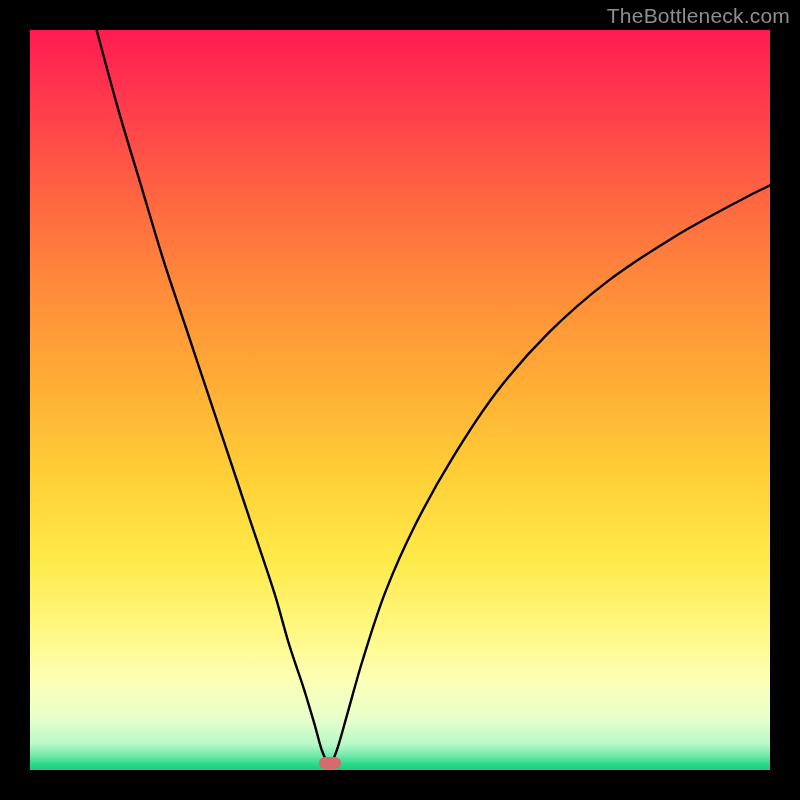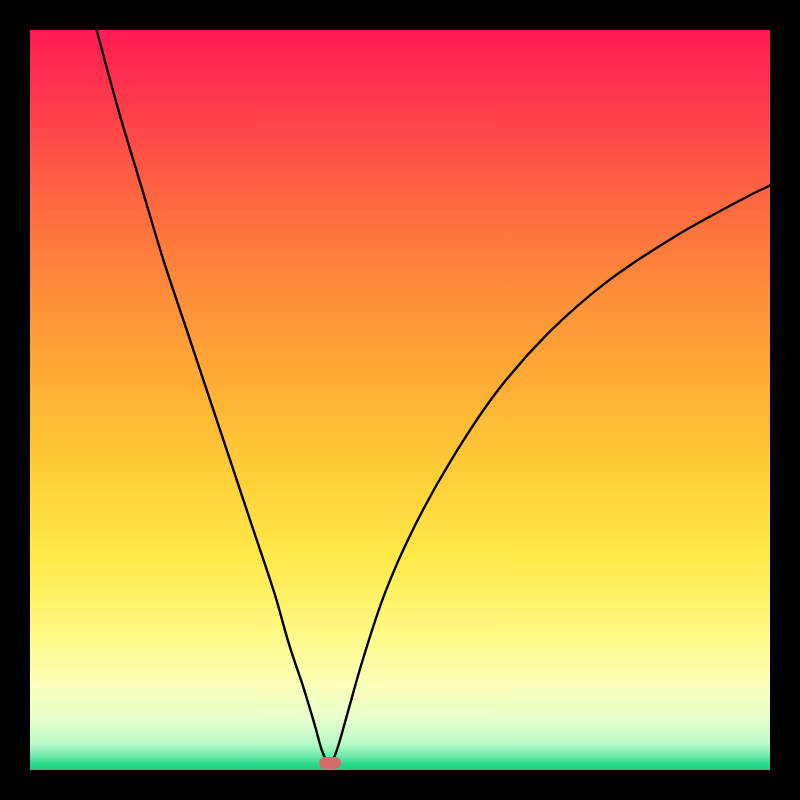--- a/index.html
+++ b/index.html
@@ -108,13 +108,14 @@
     <path id="curve-path" d="M 66.60 0.00 C 70.30 13.57, 81.40 55.50, 88.80 81.40 C 96.20 107.30, 103.60 130.73, 111.00 155.40 C 118.40 180.07, 125.80 205.97, 133.20 229.40 C 140.60 252.83, 148.00 273.80, 155.40 296.00 C 162.80 318.20, 170.20 340.40, 177.60 362.60 C 185.00 384.80, 192.40 407.00, 199.80 429.20 C 207.20 451.40, 214.60 473.60, 222.00 495.80 C 229.40 518.00, 238.03 542.67, 244.20 562.40 C 250.37 582.13, 254.07 598.17, 259.00 614.20 C 263.93 630.23, 269.48 645.03, 273.80 658.60 C 278.12 672.17, 281.82 685.12, 284.90 695.60 C 287.98 706.08, 289.83 715.21, 292.30 721.50 C 294.77 727.79, 297.23 733.71, 299.70 733.34 C 302.17 732.97, 304.02 728.04, 307.10 719.28 C 310.18 710.52, 313.88 695.85, 318.20 680.80 C 322.52 665.75, 326.83 648.73, 333.00 629.00 C 339.17 609.27, 346.57 584.60, 355.20 562.40 C 363.83 540.20, 373.70 518.00, 384.80 495.80 C 395.90 473.60, 408.23 451.40, 421.80 429.20 C 435.37 407.00, 450.17 383.57, 466.20 362.60 C 482.23 341.63, 499.50 321.90, 518.00 303.40 C 536.50 284.90, 556.23 267.63, 577.20 251.60 C 598.17 235.57, 621.60 220.77, 643.80 207.20 C 666.00 193.63, 694.37 178.83, 710.40 170.20 C 726.43 161.57, 735.07 157.87, 740.00 155.40" fill="none" stroke="#000" stroke-width="2.4" stroke-linecap="round" stroke-linejoin="round"></path>
   </svg>
 
   <div class="marker" id="min-marker" style="left: 329.7px; top: 763.34px; background: rgb(215, 106, 106);"></div>
 
   <div class="border-top"></div>
   <div class="border-bottom"></div>
   <div class="border-left"></div>
   <div class="border-right"></div>
 
+  <div class="watermark">TheBottleneck.com</div>
 </div>
 
 </body></html>

